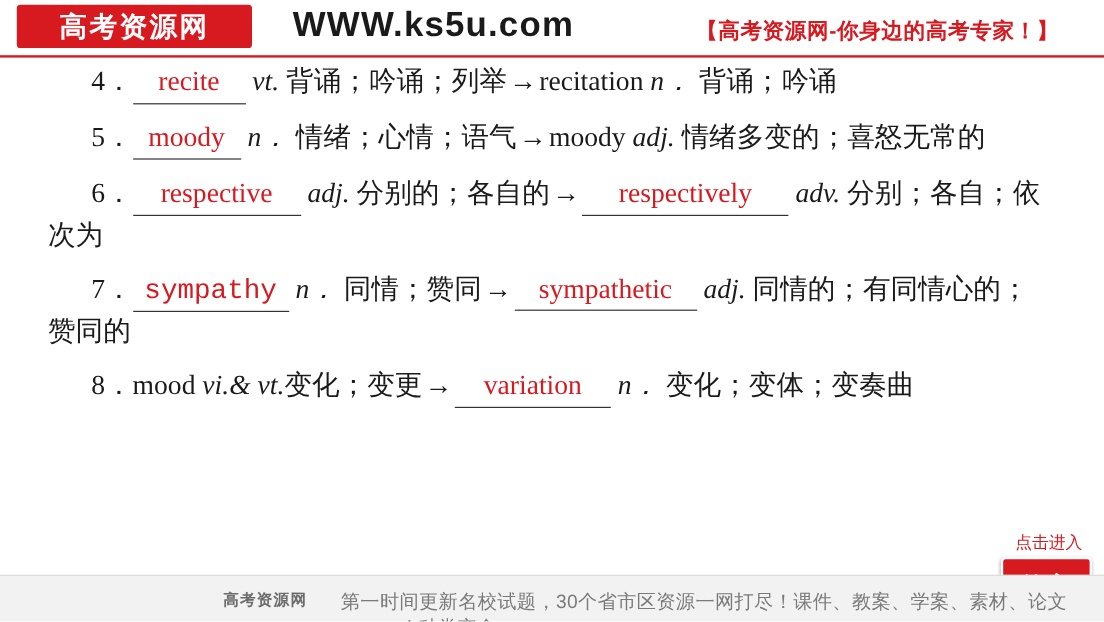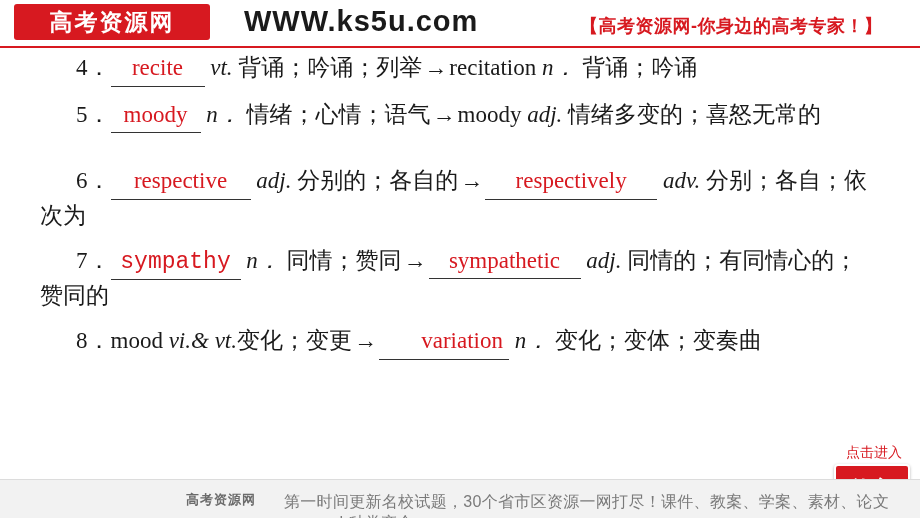--- a/index.html
+++ b/index.html
@@ -89,24 +89,24 @@
   .blank {
     color: #d71920;
     border-bottom: 1.6px solid #333333;
     padding: 0 6px 1px 6px;
     display: inline-block;
     text-align: center;
   }
   .blank.w1 { min-width: 82px; }
   .blank.w2 { min-width: 78px; }
   .blank.w3 { min-width: 128px; }
-  .blank.w4 { min-width: 160px; margin-top: 20px; }
+  .blank.w4 { min-width: 160px; }
   .blank.w5 { min-width: 118px; font-family: Liberation Mono, monospace; }
   .blank.w6 { min-width: 140px; text-align: center; }
-  .blank.w7 { min-width: 118px; text-align: right; }
+  .blank.w7 { min-width: 118px; }
 
   .it { font-style: italic; }
   .arrow { padding: 0 2px; }
 
   
   .footer {
     position: absolute;
     left: 0;
     bottom: 0;
     width: 920px;

